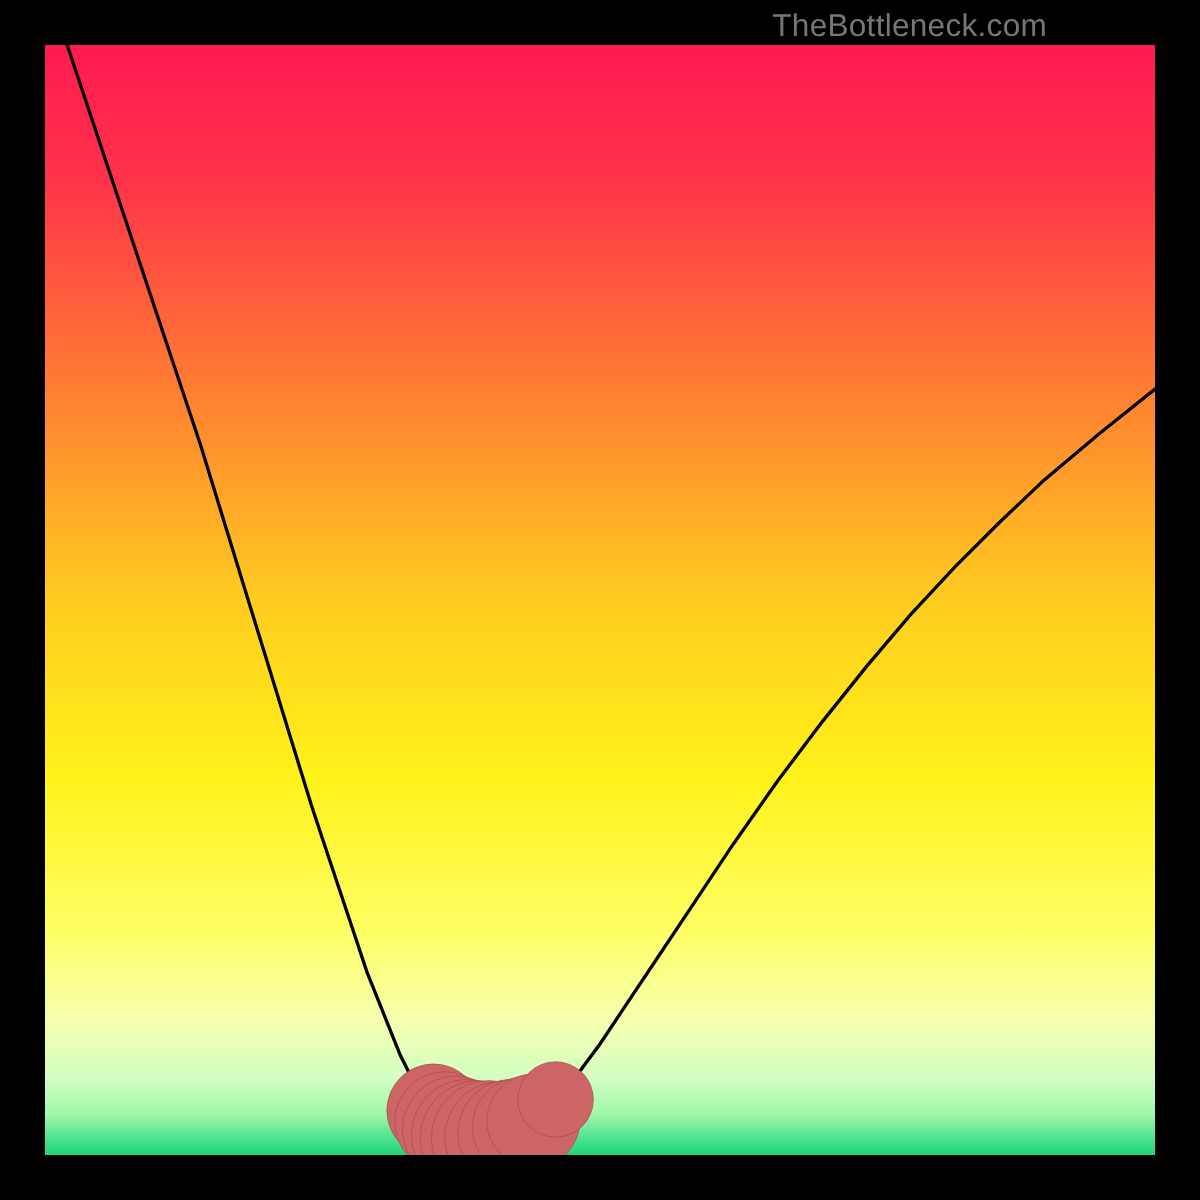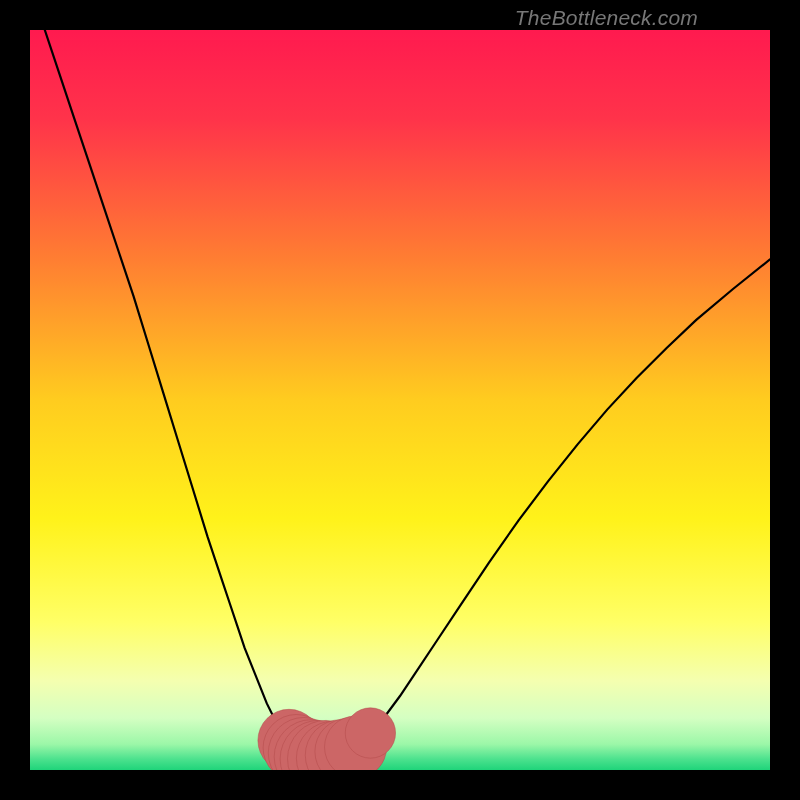--- a/index.html
+++ b/index.html
@@ -11,21 +11,20 @@
     font-family: Arial, Helvetica, sans-serif;
     overflow: hidden;
   }
   .frame {
     position: absolute;
     left: 0;
     top: 0;
     width: 712px;
     height: 800px;
     background: #000;
-    font-style: italic;
   }
   .watermark {
     position: absolute;
     top: 6px;
     right: 14px;
     color: #777;
     font-size: 21px;
     font-weight: 500;
     letter-spacing: 0.2px;
     z-index: 30;

